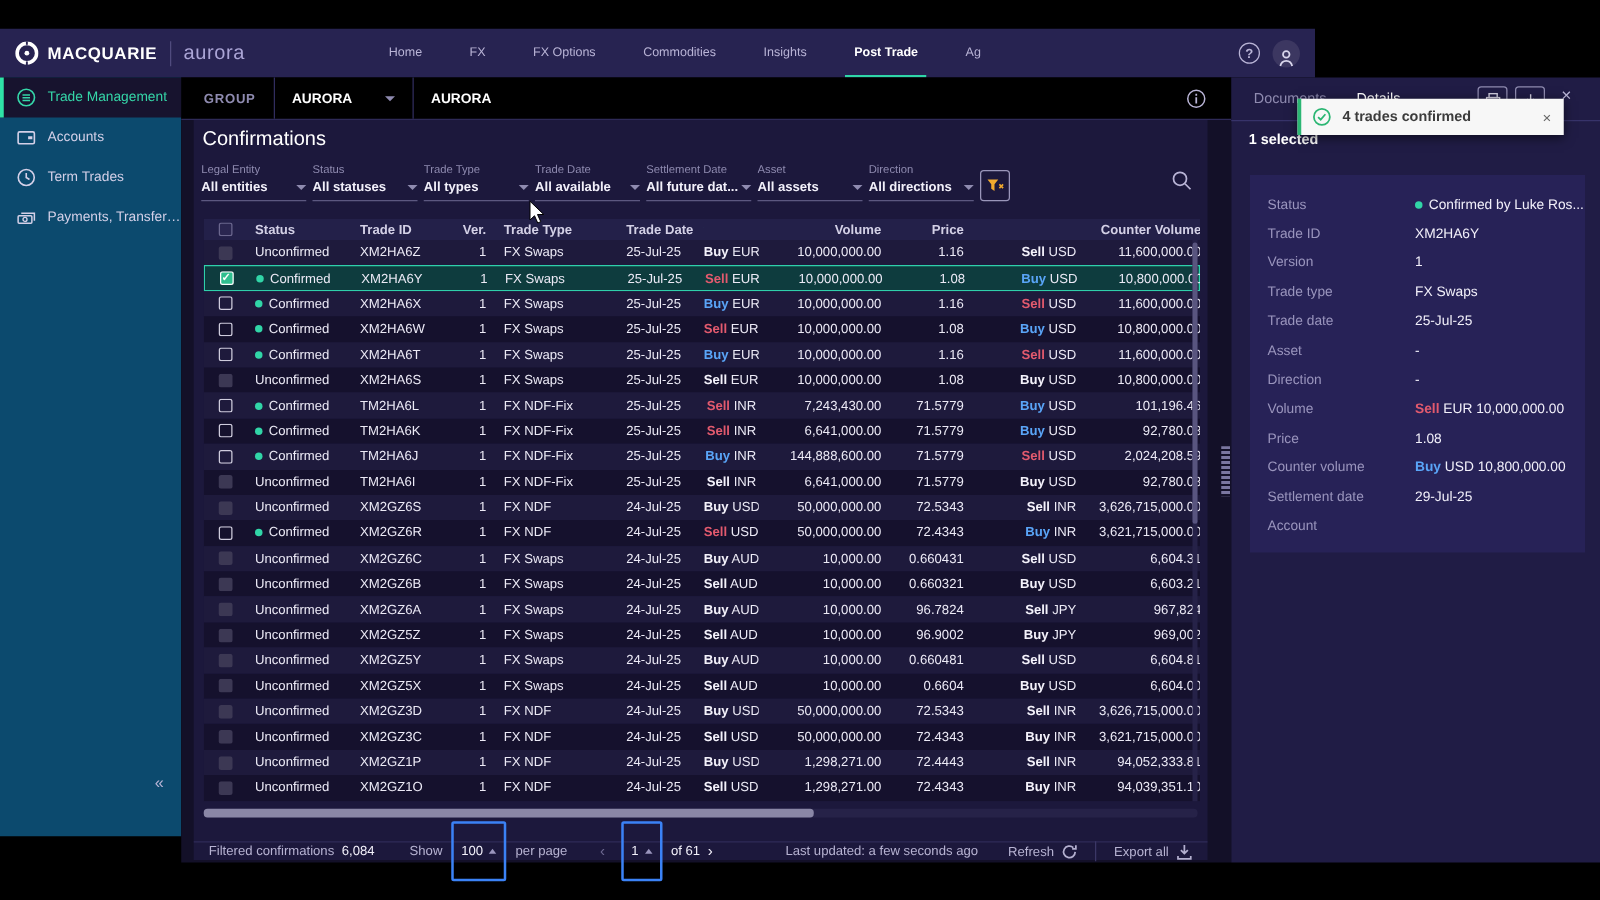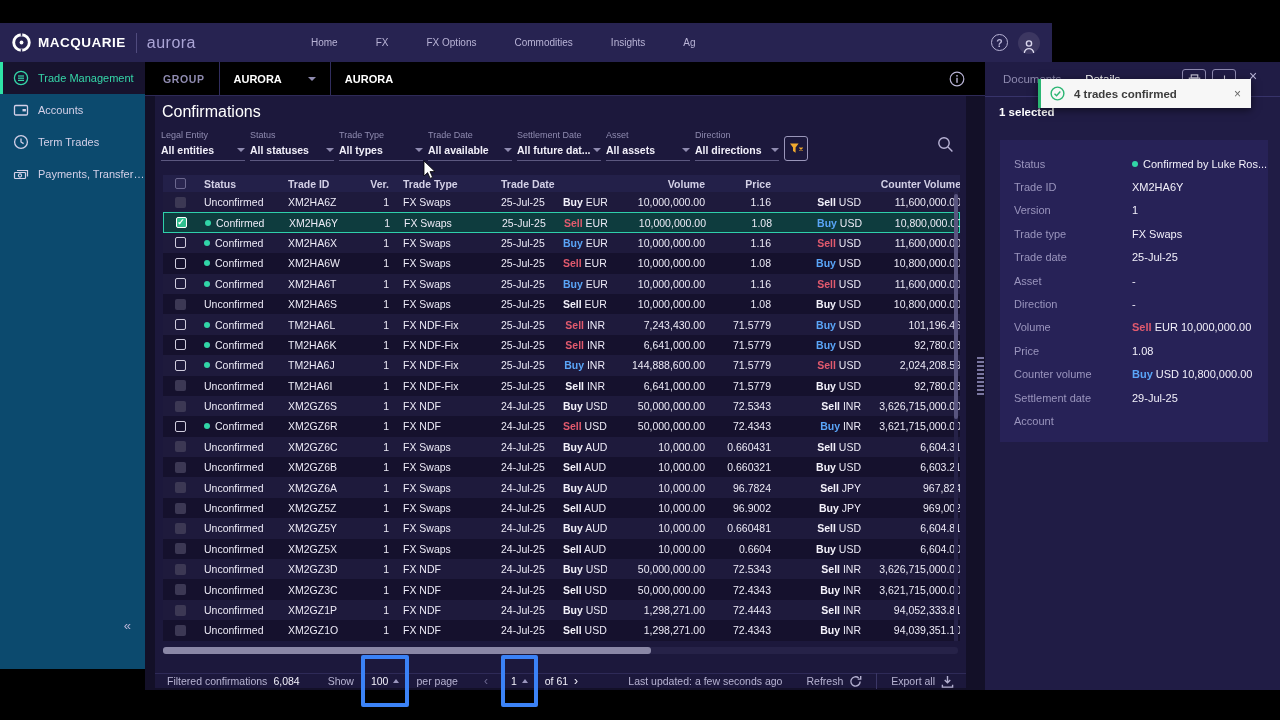--- a/index.html
+++ b/index.html
@@ -101,28 +101,28 @@
                 border-top:4px solid #35d6a8; margin-left:8px; }
   #vscroll { position:absolute; top:96px; left:799px; width:4px; height:449px; background:#262248; }
   #vscroll-thumb { position:absolute; top:2px; left:0; width:4px; height:225px; background:#59557f; border-radius:2px; }
   #hscroll { position:absolute; top:551px; left:8px; width:795px; height:7px; background:#262248; border-radius:3px; }
   #hscroll-thumb { position:absolute; top:0; left:0; width:488px; height:7px; background:#8a87a6; border-radius:3px; }
 
   
   #tfooter { position:absolute; bottom:0; left:0; right:0; height:15px; border-top:1px solid #2e2a57;
              display:flex; align-items:center; font-size:10.5px; color:#b7b3d2; padding:0 12px; }
   #tfooter .white { color:#f2f0fa; }
-  .pg-box { display:flex; align-items:center; gap:5px; border:4px solid #3b82f6; border-radius:2px;
+  .pg-box { display:flex; align-items:center; gap:5px; border:2px solid #3b82f6; border-radius:2px;
             padding:16px 6px; margin:0 7px; color:#f2f0fa; cursor:pointer;text-align:center; }
   .caret-up { width:0; height:0; border-left:3.5px solid transparent; border-right:3.5px solid transparent;
               border-bottom:4px solid #9a95bd; }
   .pg-arrow { font-size:12px; margin:0 6px; cursor:pointer; }
   .pg-arrow.disabled { color:#6c6890; }
   #footer-right { margin-left:auto; display:flex; align-items:center; }
-  .foot-btn { display:flex; align-items:center; gap:6px; cursor:pointer; }
+  .foot-btn { display:flex; align-items:flex-end; gap:6px; cursor:pointer; }
   .foot-sep { width:1px; height:16px; background:#3b3766; margin:0 14px; }
 
   
   #rpanel { position:absolute; top:62px; left:985px; width:295px; height:628px; background:#201c45; }
   #rpanel-tabs { position:absolute; top:0; left:0; right:0; height:35px; border-bottom:1px solid #37336a;
                  display:flex; align-items:center; padding-left:18px; gap:24px; }
   .rtab { font-size:11.5px; color:#8f8bb0; cursor:pointer; }
   .rtab.active { color:#fff; }
   .sq-btn { position:absolute; top:7px; width:24px; height:22px; border:1px solid #8f8bb0;
             border-radius:3px; display:flex; align-items:center; justify-content:center; cursor:pointer; }
@@ -173,20 +173,23 @@
         </div>
         <div class="nav-item">
           <span class="nav-label">FX Options</span>
         </div>
         <div class="nav-item">
           <span class="nav-label">Commodities</span>
         </div>
         <div class="nav-item">
           <span class="nav-label">Insights</span>
         </div>
+        <div class="nav-item active">
+          <span class="nav-label">Post Trade</span>
+        </div>
         <div class="nav-item">
           <span class="nav-label">Ag</span>
         </div>
       </div>
     <div id="nav-right">
       <div class="round-icon">?</div>
       <div id="avatar">
         <svg width="16" height="16" viewBox="0 0 16 16">
             <circle cx="8" cy="5.5" r="2.6" fill="none" stroke="#d9d6ec" stroke-width="1.4"></circle>
             <path d="M3.2 15c.6-3 2.4-4.4 4.8-4.4s4.2 1.4 4.8 4.4" fill="none" stroke="#d9d6ec" stroke-width="1.4"></path>

